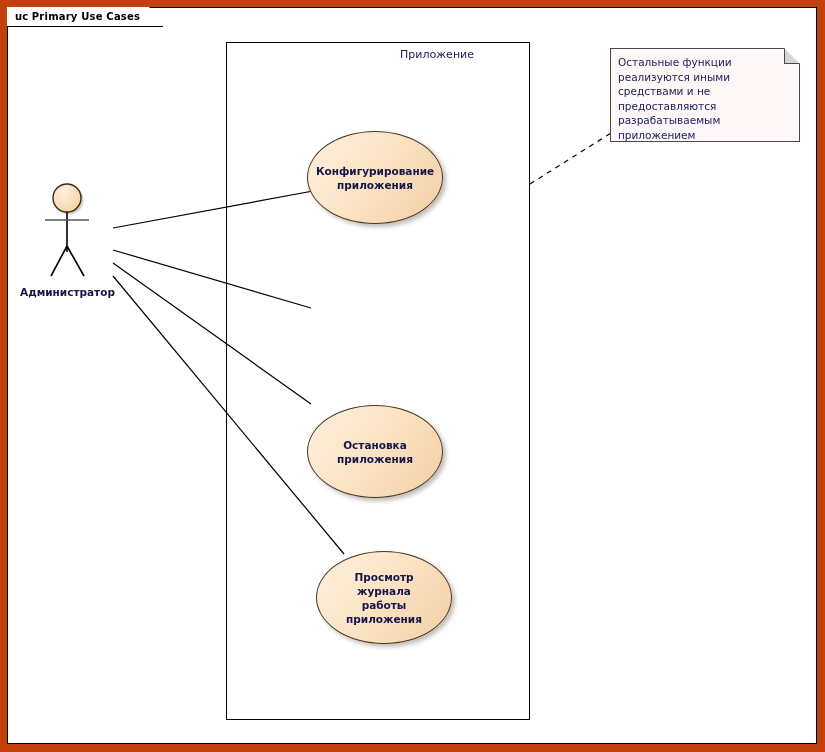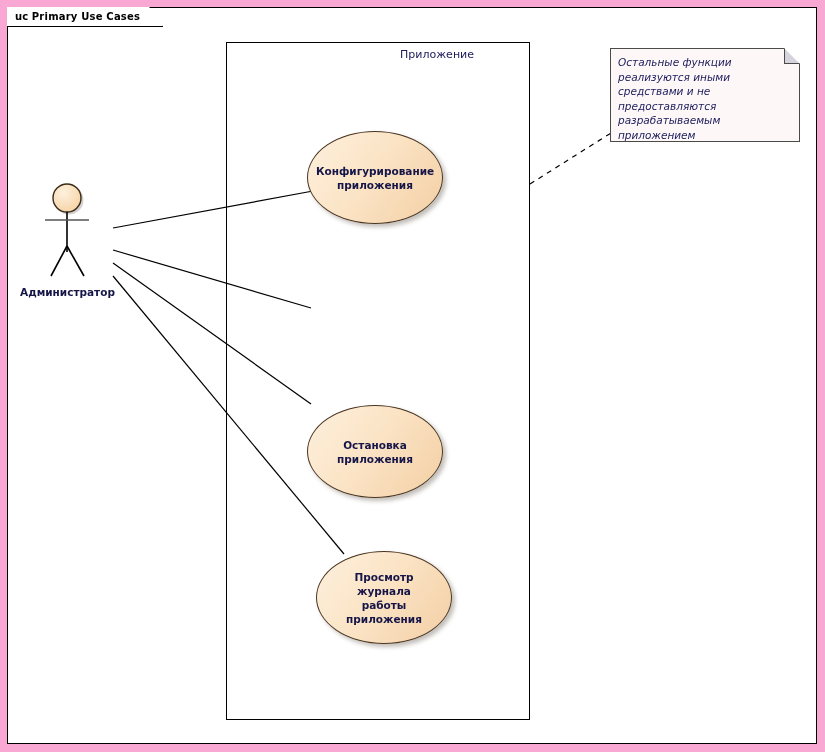--- a/index.html
+++ b/index.html
@@ -1,17 +1,17 @@
 <!DOCTYPE html>
 <html><head>
 <meta charset="utf-8">
 <style>
   html,body{margin:0;padding:0;background:#ffffff;}
   body{width:825px;height:752px;font-family:"DejaVu Sans","Liberation Sans",sans-serif;}
-  #canvas{position:relative;width:825px;height:752px;overflow:hidden;background:#f9a8d4;}
+  #canvas{position:relative;width:825px;height:752px;overflow:hidden;background:#c2410c;}
 
   
   #frame{
     position:absolute;left:7px;top:7px;width:810px;height:737px;
     border:1px solid #000;background:#fff;box-sizing:border-box;
   }
   
   #frame-tab{
     position:absolute;left:7px;top:7px;height:20px;
     box-sizing:border-box;background:#fff;
@@ -69,21 +69,21 @@
     box-shadow:3px 3px 4px rgba(120,115,120,.40);
   }
   #note-fold{
     position:absolute;right:0px;top:0px;width:16px;height:16px;
     background:#d7d3de;border-left:1px solid #4a4a4a;border-bottom:1px solid #4a4a4a;
     box-sizing:border-box;
     clip-path:polygon(0 0, 100% 100%, 0 100%);
   }
   #note-text{
     position:absolute;left:8px;top:7px;width:174px;
-    font-size:10.5px;line-height:14.5px;color:#1b1b5a;font-style:italic;
+    font-size:10.5px;line-height:14.5px;color:#1b1b5a;
   }
 
   
   #lines{position:absolute;left:0;top:0;width:825px;height:752px;pointer-events:none;}
 </style>
 </head>
 <body>
 
 <div id="canvas">
 

